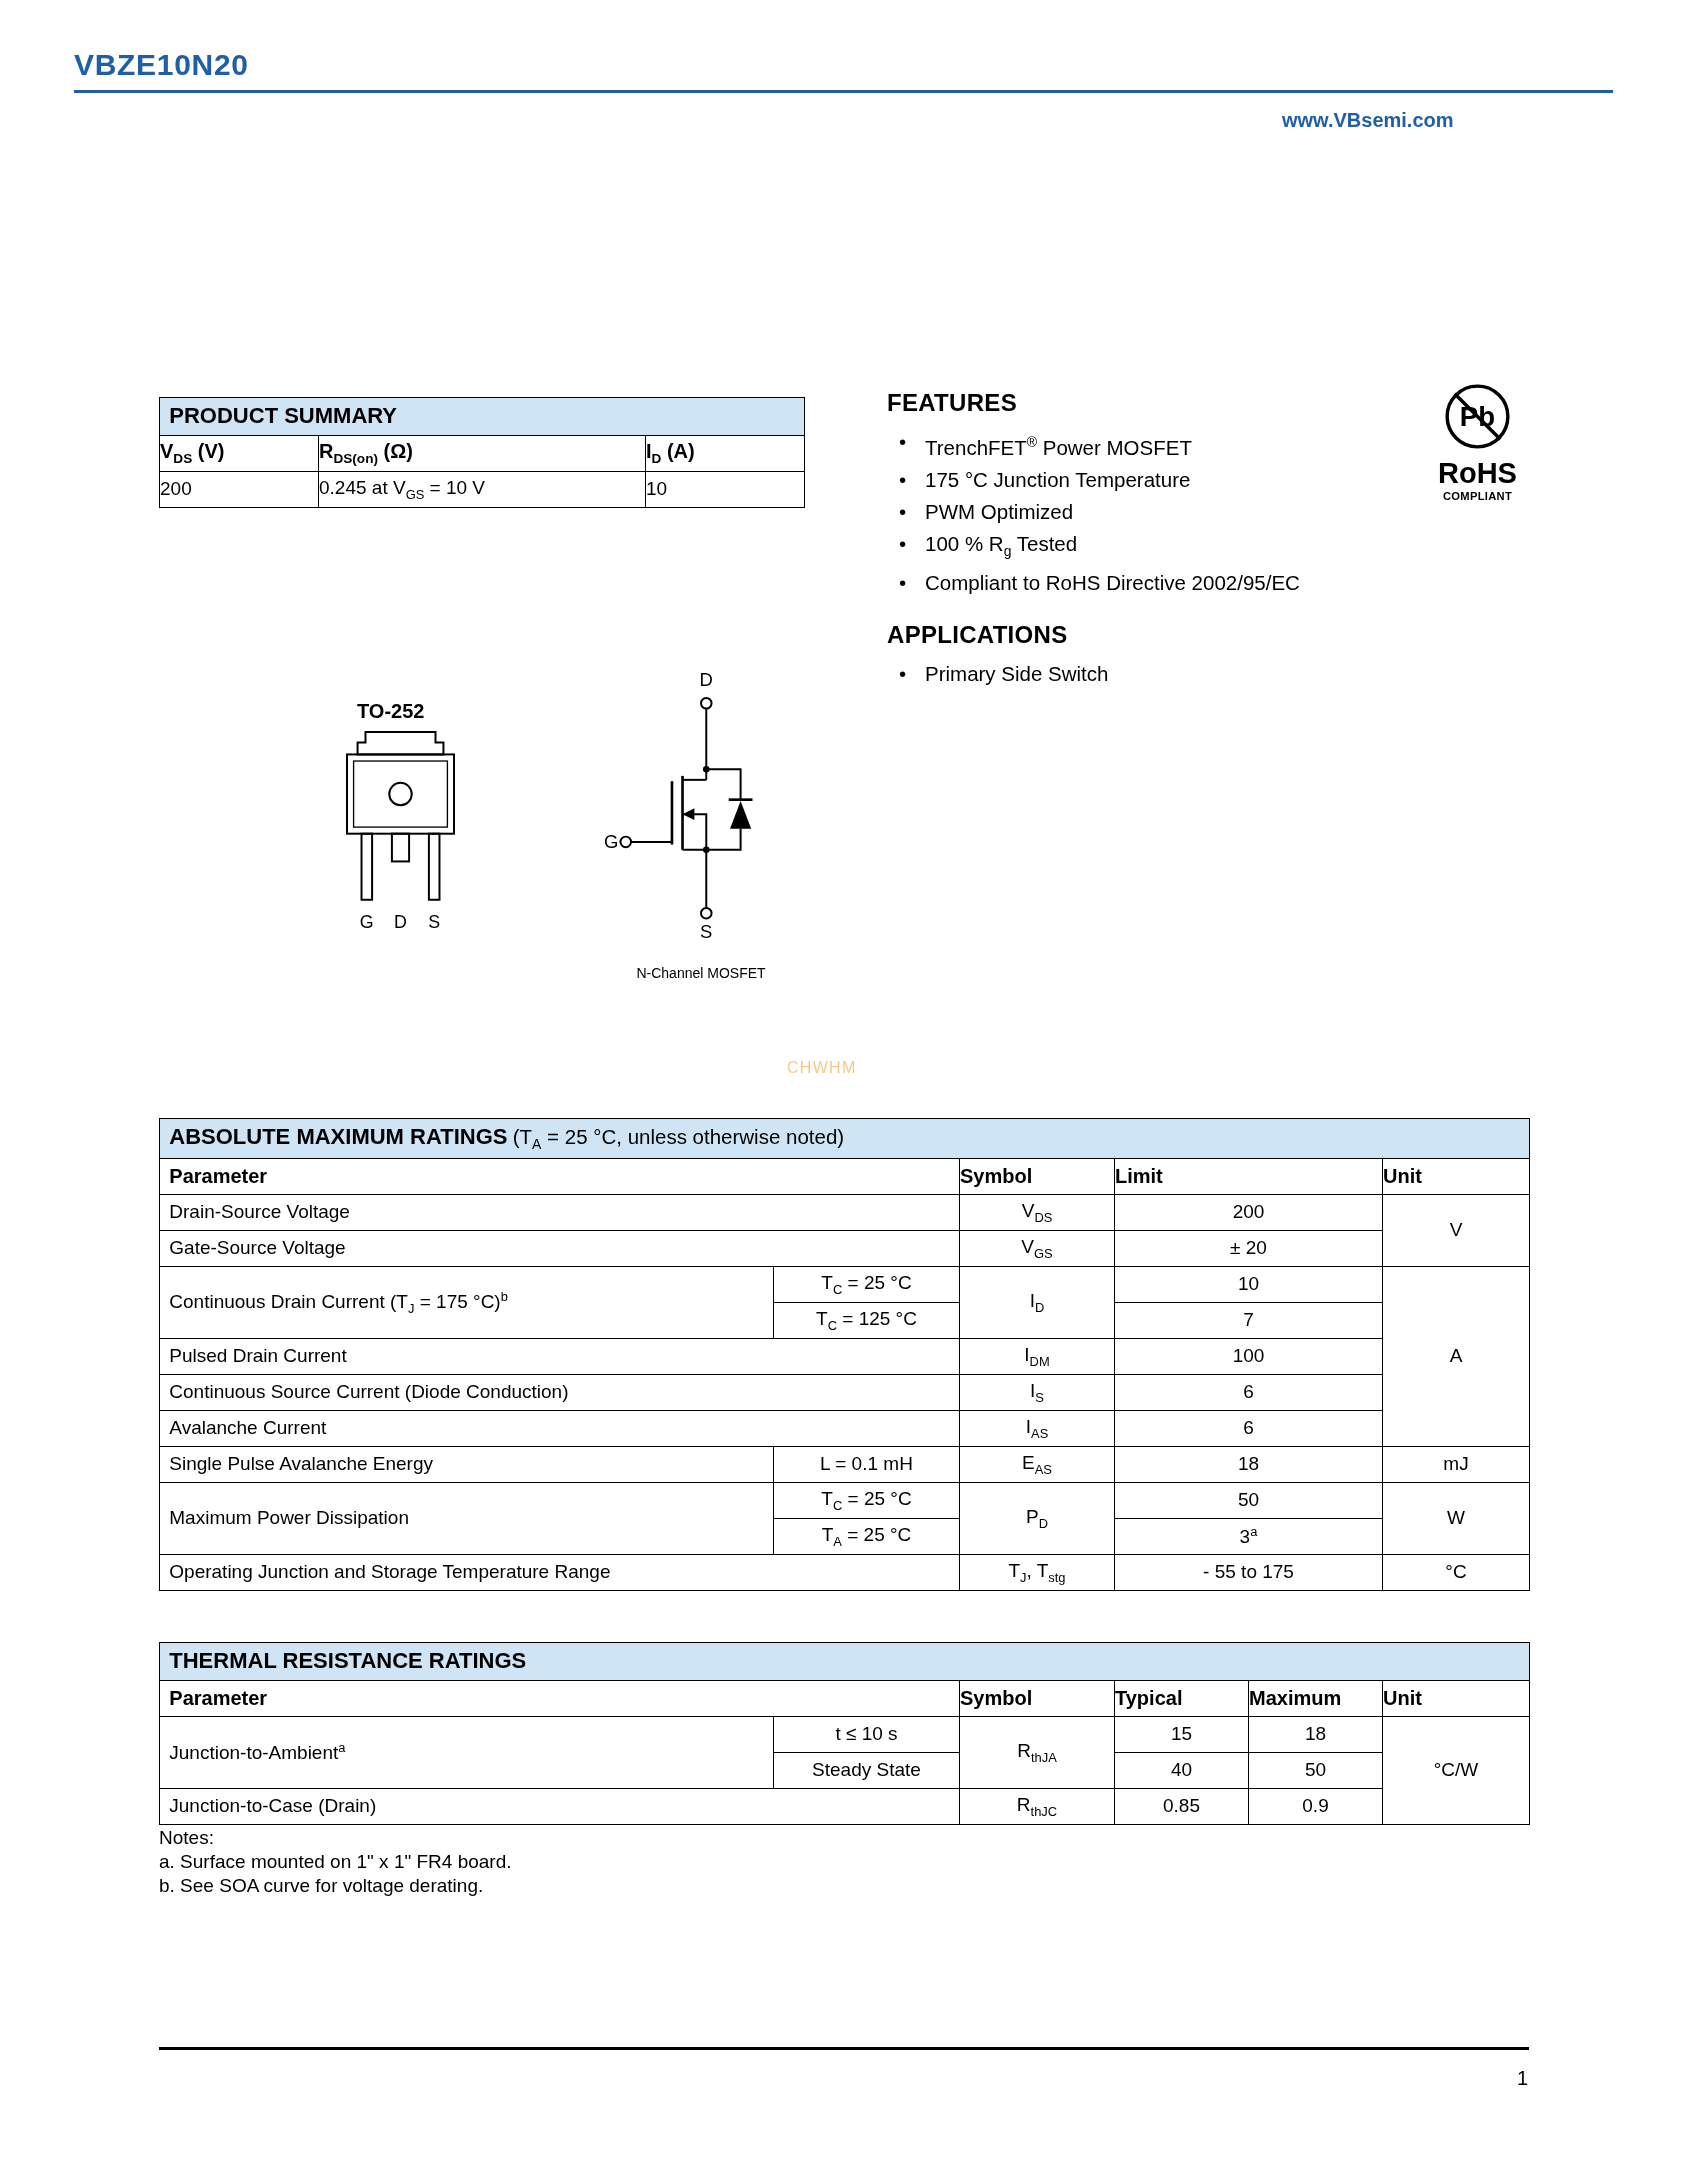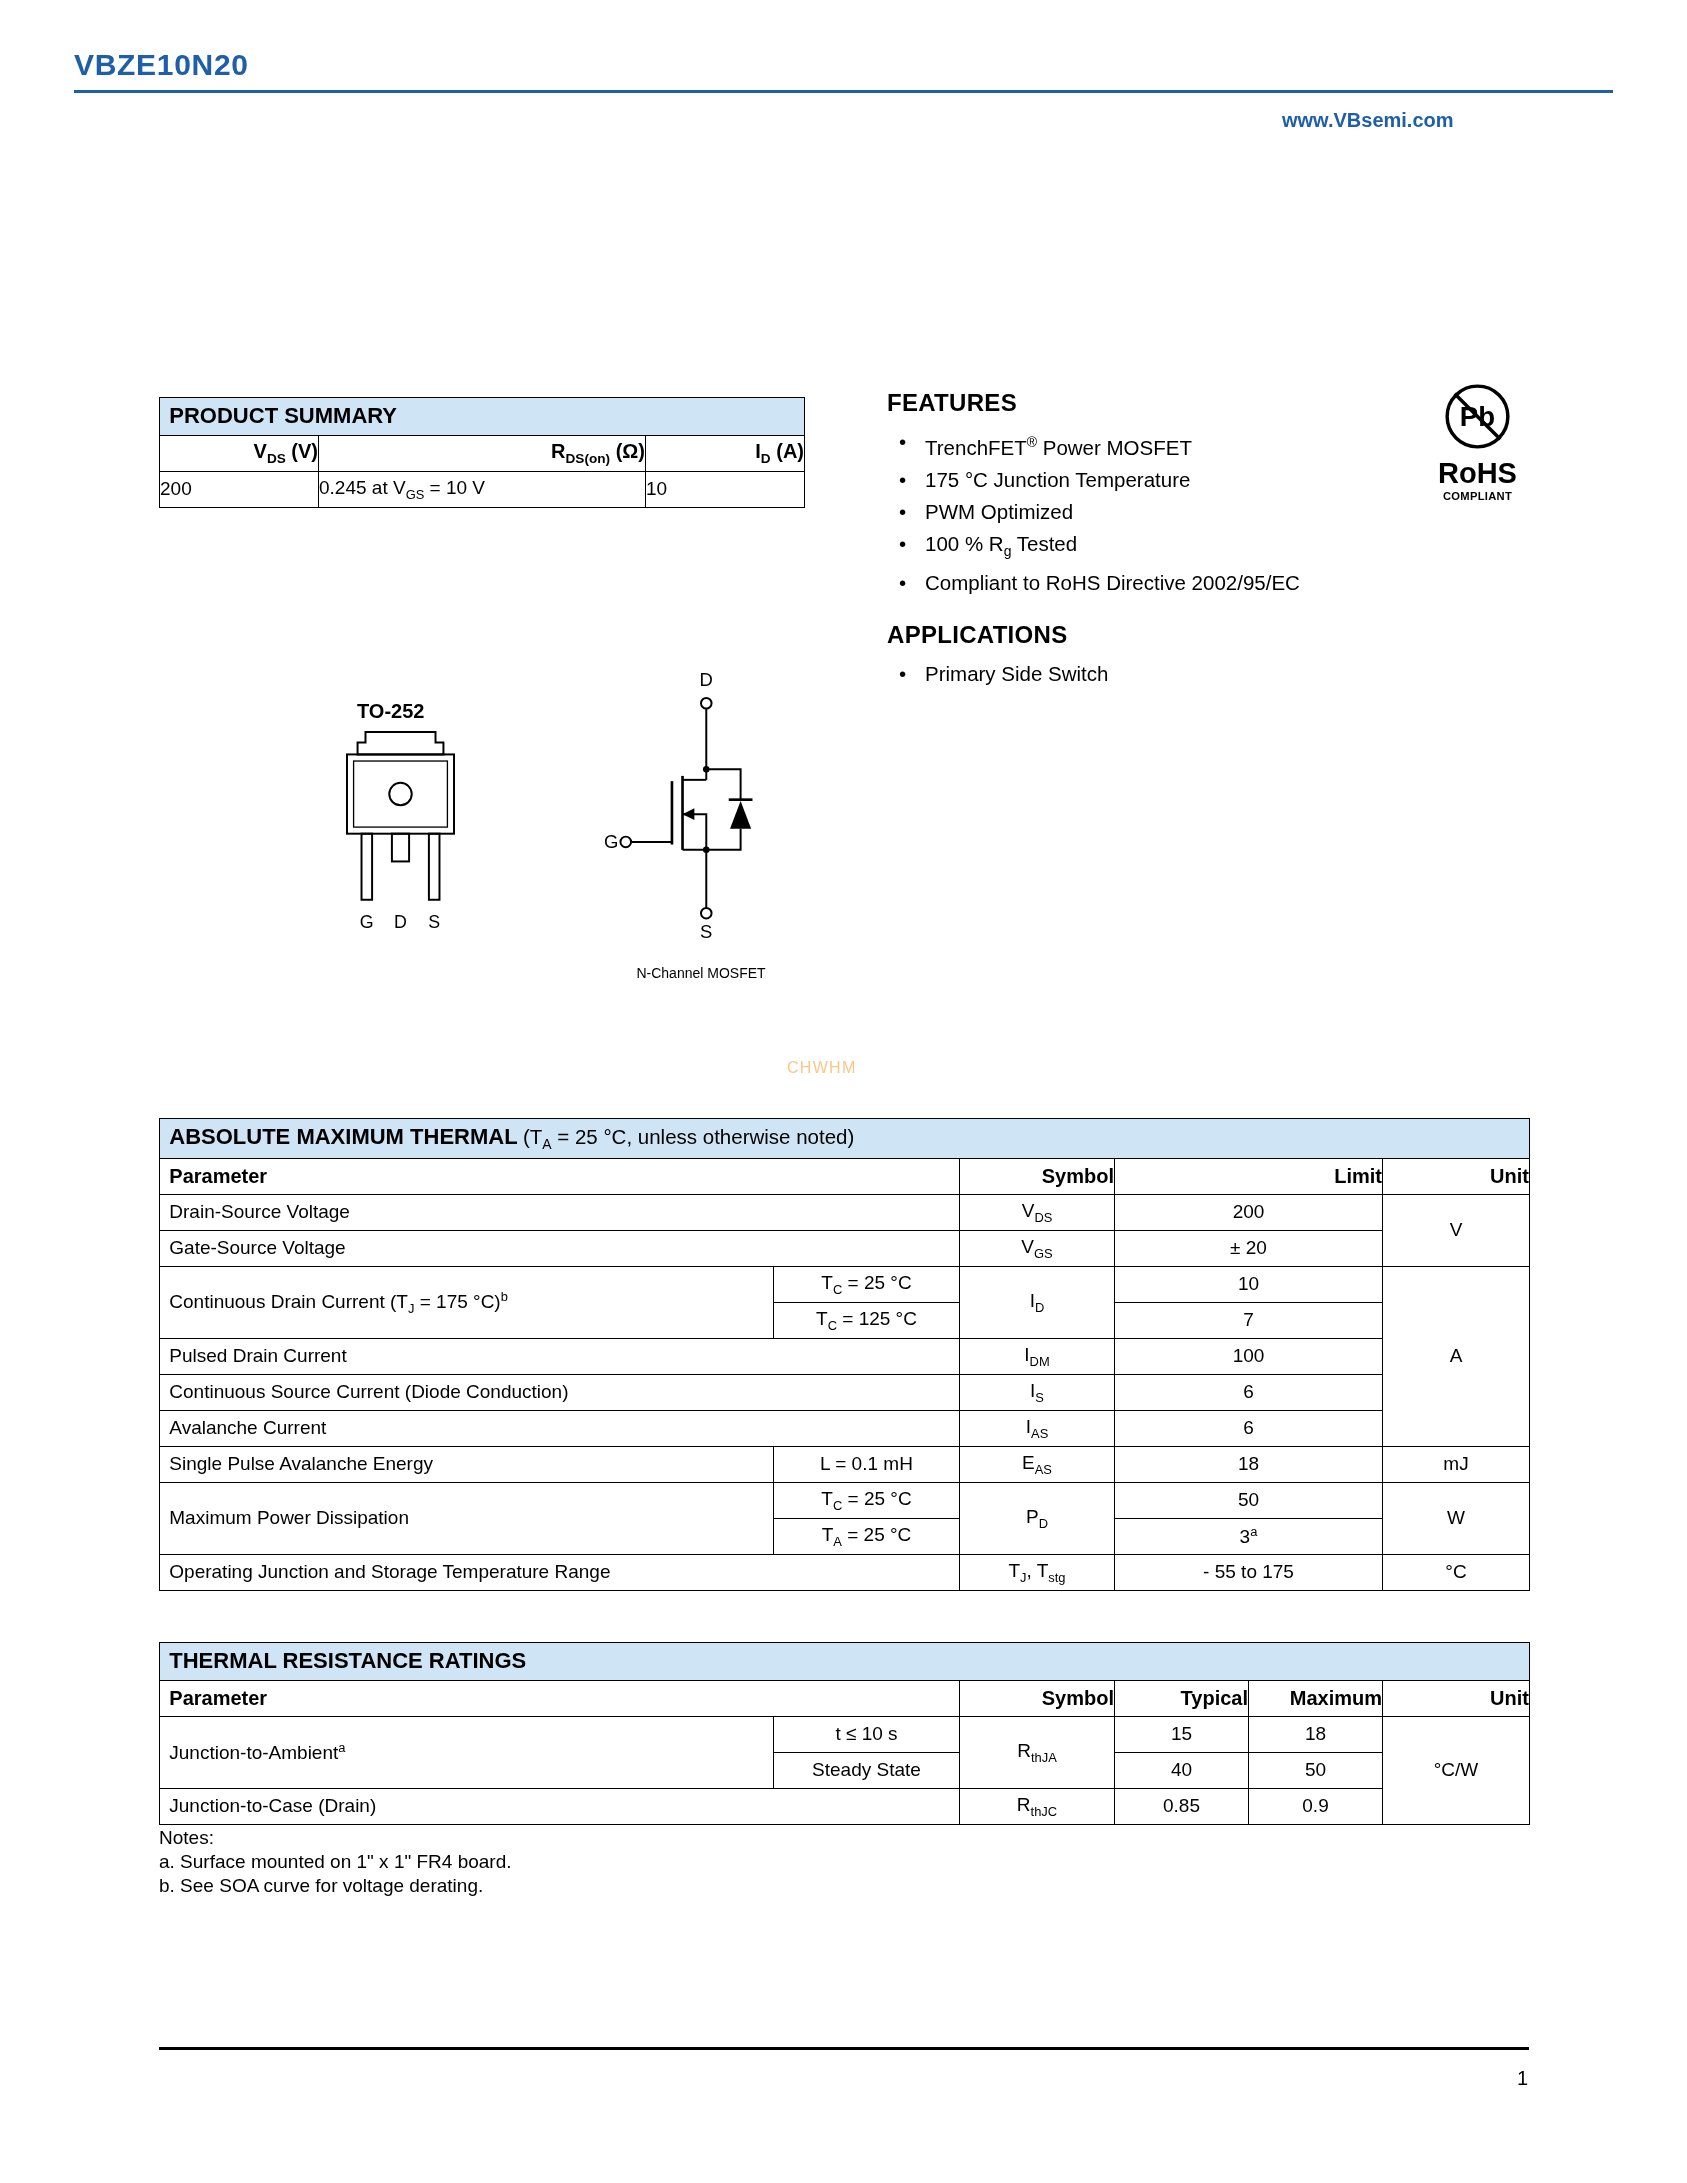--- a/index.html
+++ b/index.html
@@ -20,21 +20,21 @@
   .logo{display:flex;align-items:flex-start;}
   .brand{font-family:"Liberation Serif",serif;font-weight:bold;font-size:37px;color:var(--blue);letter-spacing:1.3px;line-height:66px;}
   .brand-reg{font-size:14.6px;color:var(--blue);margin:1.3px 4px 0 1.3px;}
   .website{font-size:20px;font-weight:bold;color:var(--blue);}
 
   .doc-title{width:1687px;text-align:center;font-size:36px;font-weight:bold;}
 
   
   table{border-collapse:collapse;table-layout:fixed;background:#fff;}
   .dt td,.dt th{border:1.3px solid #000;font-size:19px;height:36px;overflow:hidden;}
-  .dt th{font-size:20px;text-align:right;}
+  .dt th{font-size:20px;text-align:left;}
   .dt td.p{text-align:left;padding-left:9.3px;}
   .dt td.c{text-align:center;}
   .dt th.left{text-align:left;padding-left:9.3px;}
   .band{background:var(--band);text-align:left;padding:5.3px 9.3px;height:37px;}
   .band-title{font-weight:bold;font-size:22px;}
   .band-sub{font-weight:normal;font-size:20.5px;}
   .ps-table th{font-size:20px;}
   .ps-table td{text-align:left;}
 
   
@@ -161,21 +161,21 @@
     <colgroup>
         <col style="width:614px">
         <col style="width:186px">
         <col style="width:155px">
         <col style="width:268px">
         <col style="width:147px">
       </colgroup>
     <tbody>
         <tr>
       <td class="band" colspan="5">
-        <span class="band-title">ABSOLUTE MAXIMUM THERMAL</span>
+        <span class="band-title">ABSOLUTE MAXIMUM RATINGS</span>
         <span class="band-sub">(T<sub>A</sub> = 25 °C, unless otherwise noted)</span>
       </td>
     </tr>
     <tr>
       <th class="left" colspan="2">Parameter</th>
       <th>Symbol</th>
       <th>Limit</th>
       <th>Unit</th>
     </tr>
     <tr>

